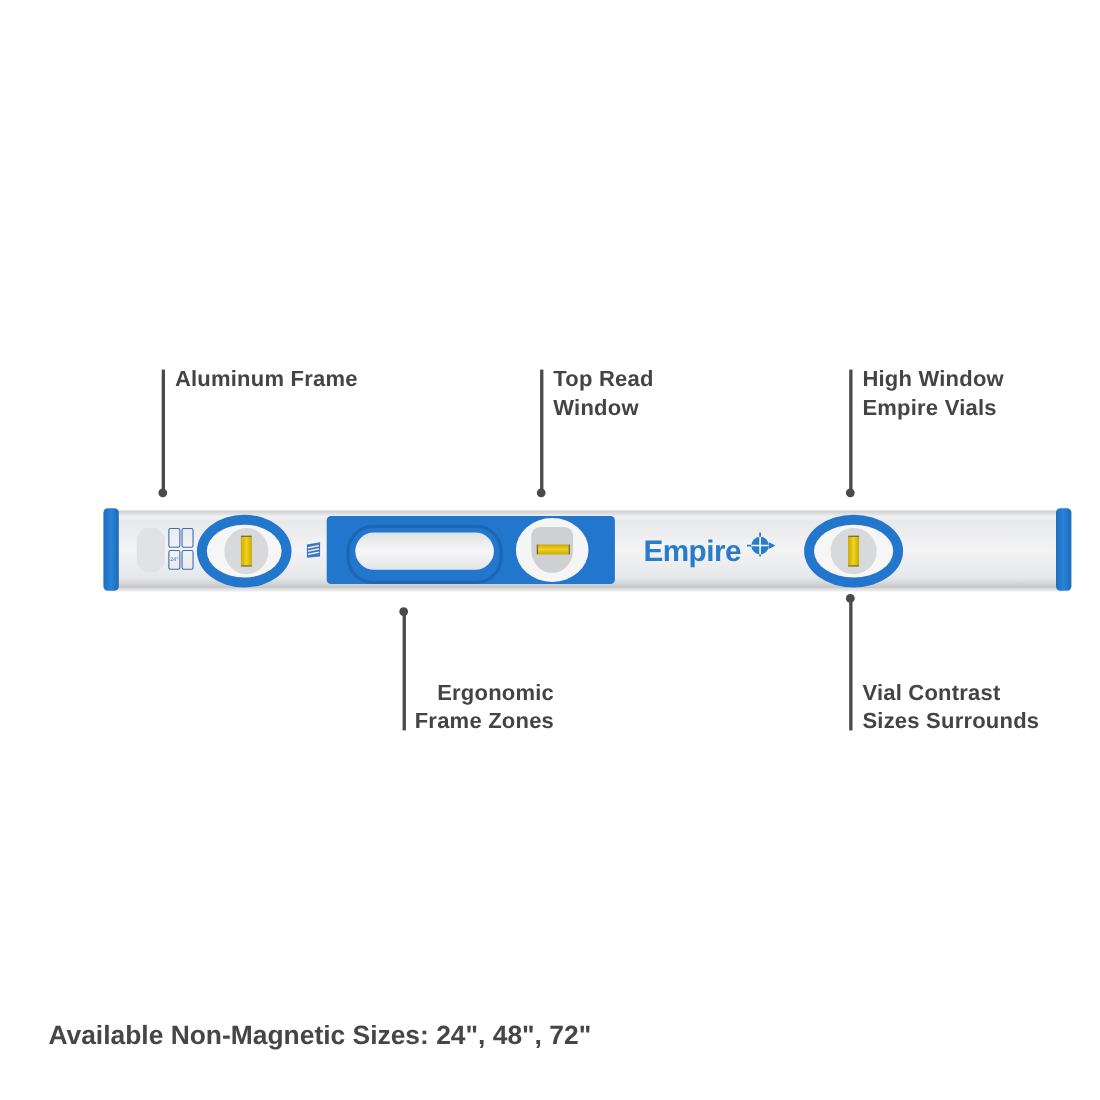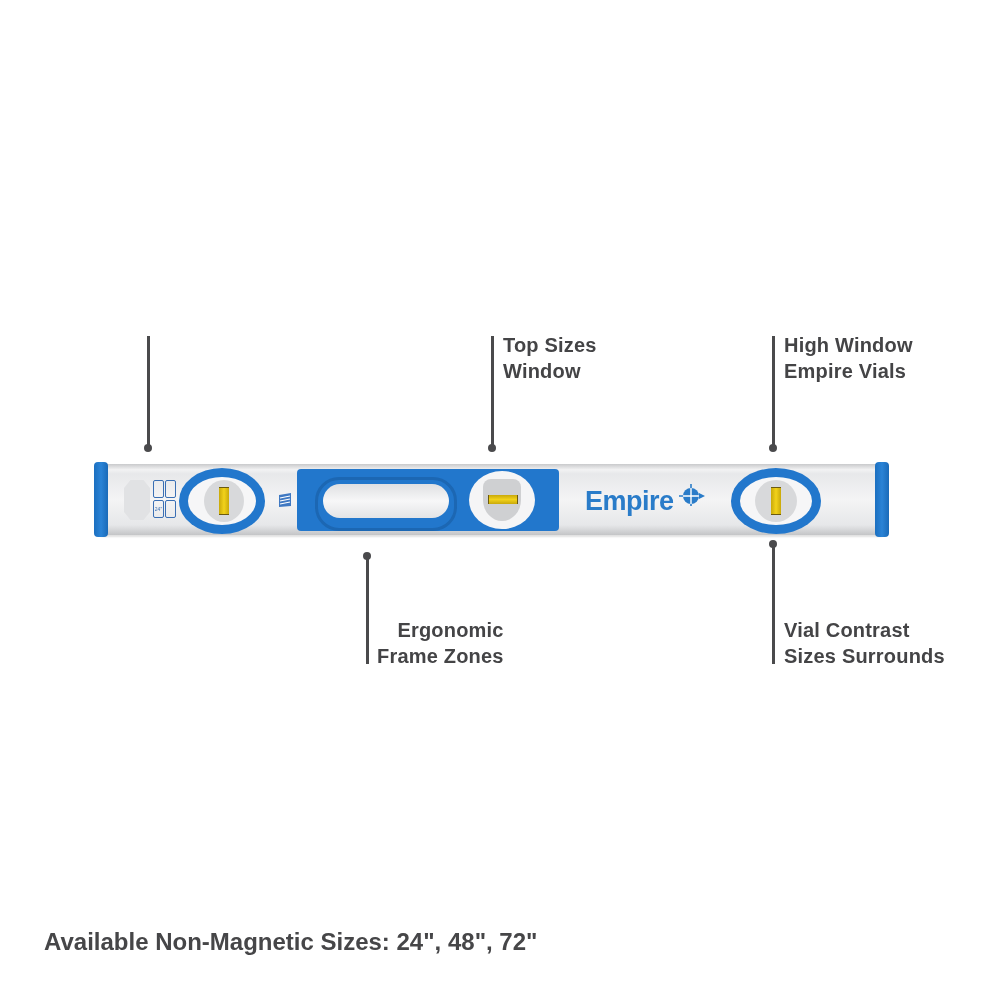--- a/index.html
+++ b/index.html
@@ -19,21 +19,21 @@
     .dot {
       position: absolute; width: 8px; height: 8px; border-radius: 50%;
       background: #4a4a4c;
     }
     .caption {
       position: absolute; left: 44px; top: 928px;
       font-size: 24px; font-weight: bold; color: #464648; white-space: nowrap;
     }
     
     .level {
-      position: absolute; left: 94px; top: 462px; width: 795px; height: 75px;
+      position: absolute; left: 94px; top: 462px; width: 880px; height: 75px;
     }
     .rail {
       position: absolute; left: 6px; right: 6px; top: 2px; bottom: 2px;
       background: linear-gradient(#c9cacc 0%, #f2f2f3 8%, #e7e8ea 14%, #f4f4f5 50%, #e6e7e9 86%, #c4c5c7 100%);
       border-radius: 2px;
       box-shadow: 0 2px 2px rgba(0,0,0,0.12);
     }
     .cap {
       position: absolute; top: 0; width: 14px; height: 75px;
       background: linear-gradient(90deg, #1b6fc0, #2a83d6 50%, #1a6ab8);
@@ -102,26 +102,27 @@
     .badge-mark {
       position: absolute; left: 184px; top: 30px; width: 14px; height: 16px;
     }
   </style>
 </head>
 <body>
 
 <div class="leader" style="left:147px; top:336px; height:112px;"></div>
 <div class="dot" style="left:144px; top:444px;"></div>
 <div class="label" style="left:159px; top:332px;">
+  <div>Aluminum Frame</div>
 </div>
 
 <div class="leader" style="left:491px; top:336px; height:112px;"></div>
 <div class="dot" style="left:488px; top:444px;"></div>
 <div class="label" style="left:503px; top:332px;">
-  <div>Top Sizes</div>
+  <div>Top Read</div>
   <div>Window</div>
 </div>
 
 <div class="leader" style="left:772px; top:336px; height:112px;"></div>
 <div class="dot" style="left:769px; top:444px;"></div>
 <div class="label" style="left:784px; top:332px;">
   <div>High Window</div>
   <div>Empire Vials</div>
 </div>
 

